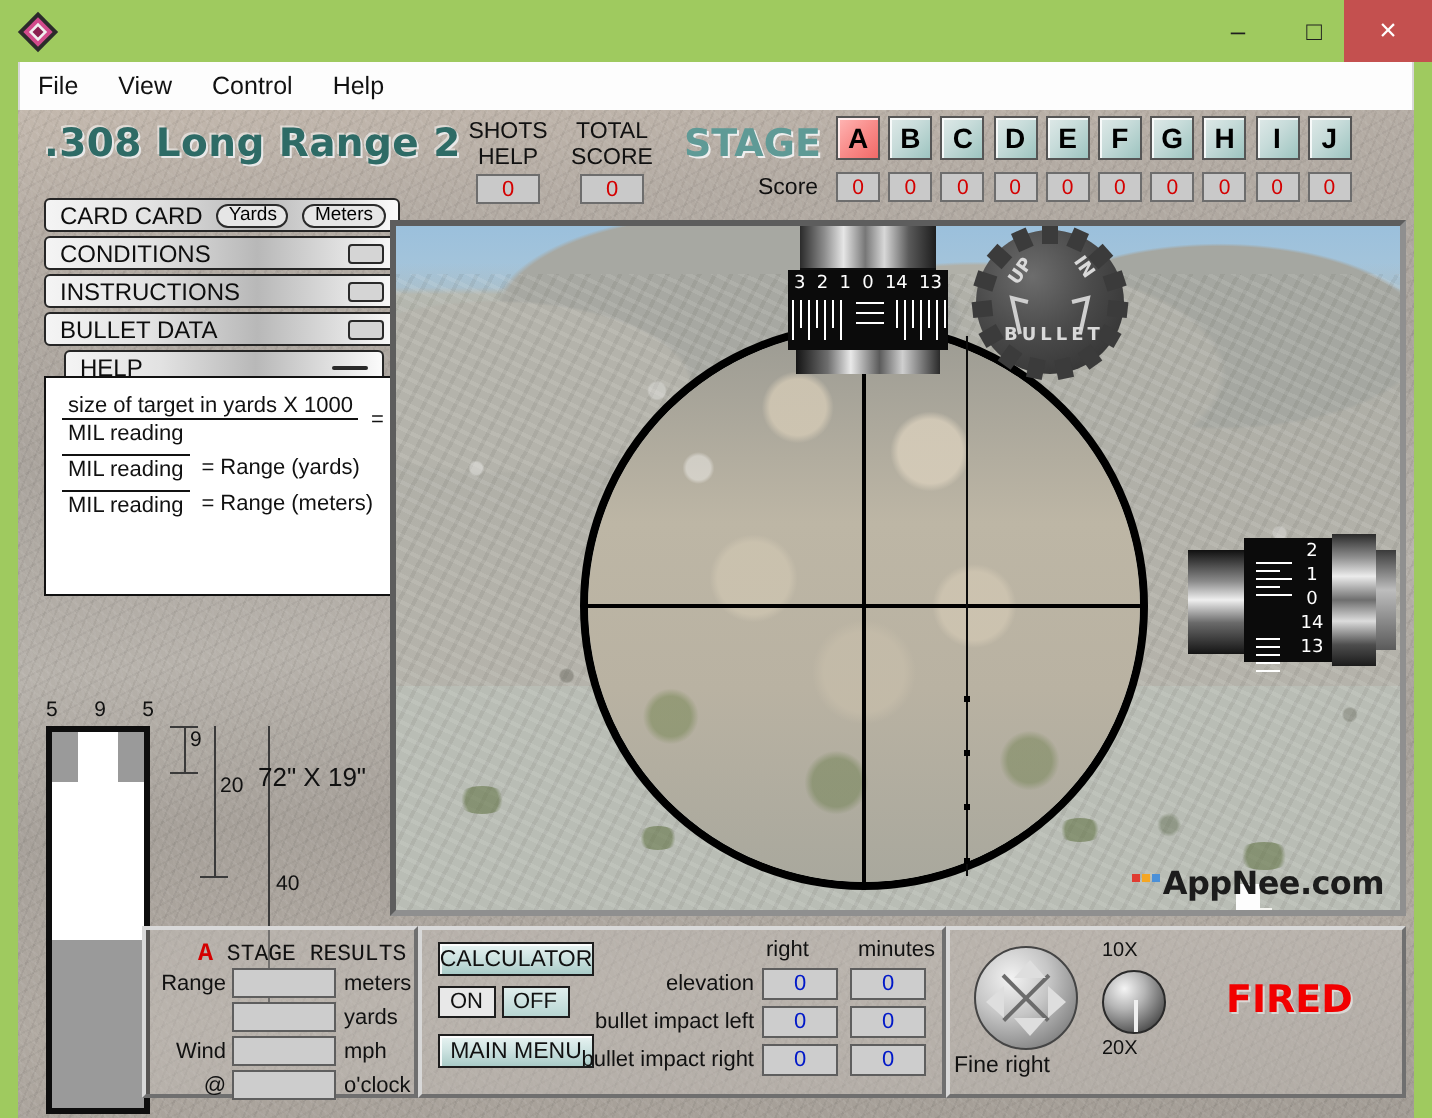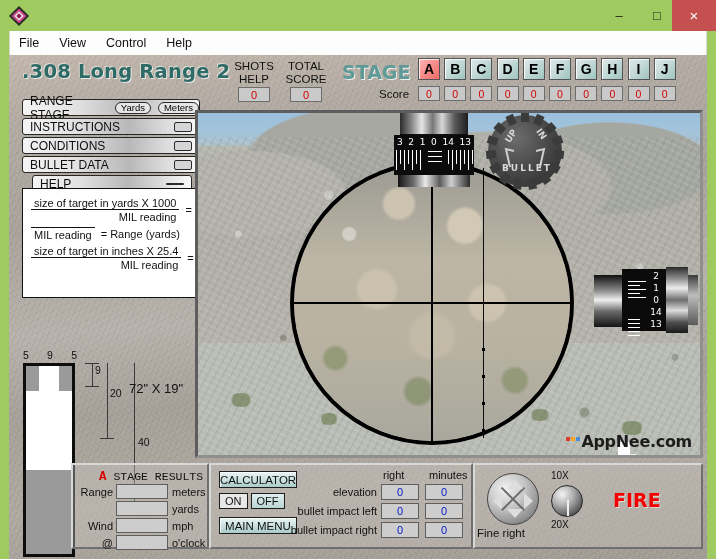--- a/index.html
+++ b/index.html
@@ -132,21 +132,21 @@
     display: inline-flex; align-items: center;
   }
 
   
   .formula-box {
     position: absolute; left: 13px; top: 133px; width: 272px; height: 110px;
     background: #fff; border: 1.5px solid #111;
     padding: 8px 8px 0 8px;
   }
   .formula-row { display: flex; align-items: center; margin-bottom: 4px; }
-  .frac { text-align: right; flex: 0 0 auto; }
+  .frac { text-align: left; flex: 0 0 auto; }
   .frac .num { font-size: 11px; color: #111; padding: 0 3px; }
   .frac .den { font-size: 11px; color: #111; border-top: 1.2px solid #111; padding: 1px 3px 0; }
   .eq { font-size: 11px; color: #111; margin-left: 6px; white-space: nowrap; }
 
   
   .tgt-ticks { position: absolute; left: 14px; top: 294px; width: 54px;
                display: flex; justify-content: space-between; font-size: 10.5px; color: #111; }
   .tgt-shape {
     position: absolute; left: 14px; top: 308px; width: 52px; height: 194px;
     border: 3px solid #0d0d0d; background: #fff;
@@ -456,30 +456,30 @@
         <div class="score-box">0</div>
         <div class="score-box">0</div>
         <div class="score-box">0</div>
         <div class="score-box">0</div>
         <div class="score-box">0</div>
         <div class="score-box">0</div>
       </div>
 
     <div class="menu-stack">
       <div class="mbtn">
-        <span>RANGE STAGE</span>
+        <span>CARD CARD</span>
         <span class="unit-pill">Yards</span>
         <span class="unit-pill">Meters</span>
       </div>
       <div class="mbtn">
+        <span>CONDITIONS</span>
+        <span class="pill"></span>
+      </div>
+      <div class="mbtn">
         <span>INSTRUCTIONS</span>
-        <span class="pill"></span>
-      </div>
-      <div class="mbtn">
-        <span>CONDITIONS</span>
         <span class="pill"></span>
       </div>
       <div class="mbtn">
         <span>BULLET DATA</span>
         <span class="pill"></span>
       </div>
       <div class="mbtn" id="mbtn-help">
         <span>HELP</span>
         <span class="pill flat"></span>
       </div>
@@ -494,21 +494,20 @@
           <div class="eq">= Range (yards)</div>
         </div>
         <div class="formula-row">
           <div class="frac">
             <div class="den">MIL reading</div>
           </div>
           <div class="eq">= Range (yards)</div>
         </div>
         <div class="formula-row">
           <div class="frac">
-            <div class="num">size of target in inches X 25.4</div>
             <div class="den">MIL reading</div>
           </div>
           <div class="eq">= Range (meters)</div>
         </div>
       </div>
 
     <div class="tgt-ticks">
       <span>5</span>
       <span>9</span>
       <span>5</span>
@@ -729,18 +728,18 @@
           <div class="arrow ar-rt"></div>
         </div>
         <div class="dpad-lab">Fine right</div>
 
         <div class="zoom-lab" id="zoom-10">10X</div>
         <div class="zoomknob">
             <i></i>
           </div>
         <div class="zoom-lab" id="zoom-20">20X</div>
 
-        <div class="fire-text">FIRE</div>
+        <div class="fire-text">FIRED</div>
       </div>
 
     </div>
   </div>
 </div>
 
 </body></html>

